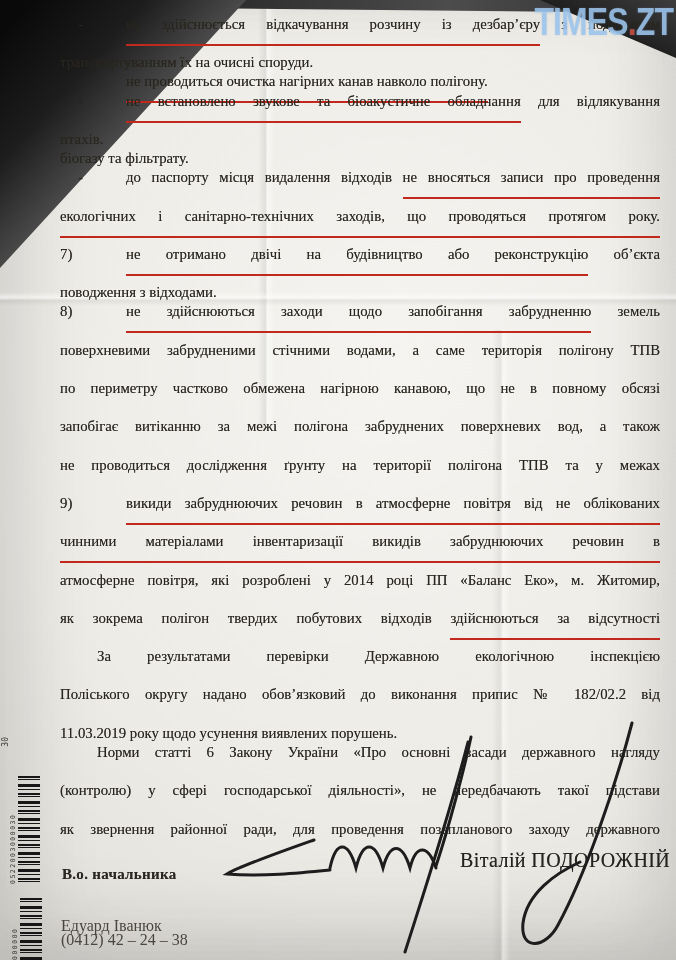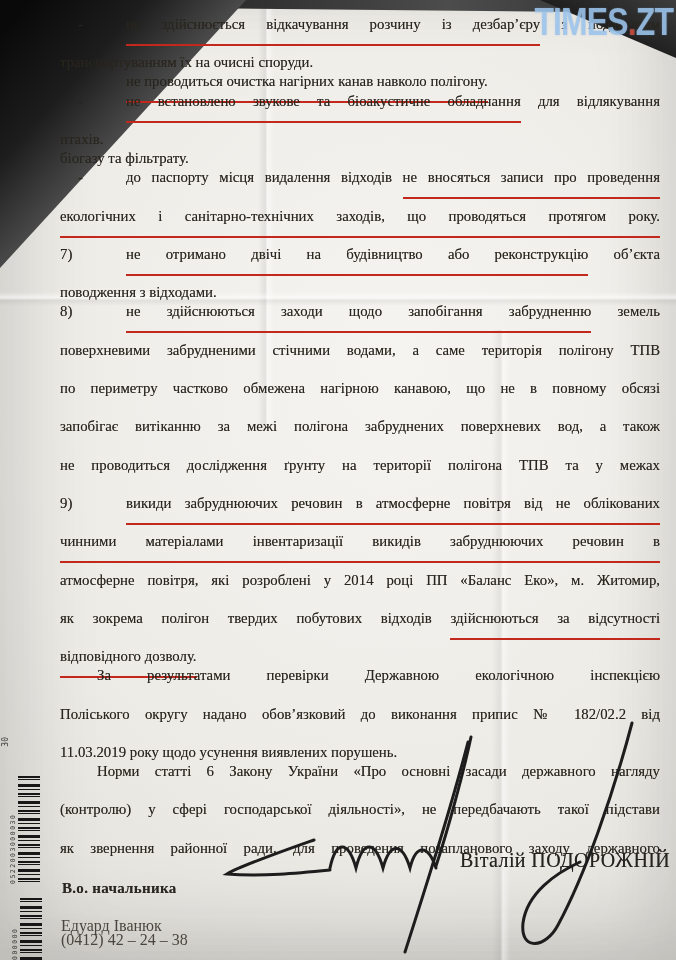--- a/index.html
+++ b/index.html
@@ -55,21 +55,20 @@
   .line .marker{display:inline-block;width:66px;}
   .line.t-bullet .marker{padding-left:18px;box-sizing:border-box;}
   .line.t-para{text-indent:37px;}
   .u{border-bottom:2.6px solid #c3281d;padding-bottom:12px;}
   
   .sig-svg{position:absolute;left:180px;top:690px;width:500px;height:270px;z-index:20;}
   .sig-label{
     position:absolute;left:62px;top:866px;z-index:12;
     font-size:15px;font-weight:700;color:#2a2722;letter-spacing:0.3px;
     text-shadow:0 0 0.5px rgba(40,35,28,0.5);
-    margin-top:14px;
   }
   .sig-name{
     position:absolute;left:460px;top:849px;z-index:12;
     font-size:20px;font-weight:400;color:#252320;letter-spacing:0.4px;
     text-shadow:0 0 0.5px rgba(40,35,28,0.5);white-space:nowrap;
   }
   .footer-contact{
     position:absolute;left:61px;top:919px;z-index:12;
     font-size:16px;color:#4a463f;line-height:14px;
   }
@@ -121,21 +120,20 @@
     <div class="line t-cont"><span>поводження з відходами.</span></div>
     <div class="line t-numbered j"><span class="marker">8)</span><span class="u">не здійснюються заходи щодо запобігання забрудненню</span><span> земель</span></div>
     <div class="line t-cont j"><span>поверхневими забрудненими стічними водами, а саме територія полігону ТПВ</span></div>
     <div class="line t-cont j"><span>по периметру частково обмежена нагірною канавою, що не в повному обсязі</span></div>
     <div class="line t-cont j"><span>запобігає витіканню за межі полігона забруднених поверхневих вод, а також</span></div>
     <div class="line t-cont j"><span>не проводиться дослідження ґрунту на території полігона ТПВ та у межах</span></div>
     <div class="line t-numbered j"><span class="marker">9)</span><span class="u">викиди забруднюючих речовин в атмосферне повітря від не облікованих</span></div>
     <div class="line t-cont j"><span class="u">чинними матеріалами інвентаризації викидів забруднюючих речовин в</span></div>
     <div class="line t-cont j"><span>атмосферне повітря, які розроблені у 2014 році ПП «Баланс Еко», м. Житомир,</span></div>
     <div class="line t-cont j"><span>як зокрема полігон твердих побутових відходів </span><span class="u">здійснюються за відсутності</span></div>
-    <div class="line t-cont"><span class="u">відповідного дозволу.</span></div>
     <div class="line t-para j"><span>За результатами перевірки Державною екологічною інспекцією</span></div>
     <div class="line t-cont j"><span>Поліського округу надано обов’язковий до виконання припис № 182/02.2 від</span></div>
     <div class="line t-cont"><span>11.03.2019 року щодо усунення виявлених порушень.</span></div>
     <div class="line t-para j"><span>Норми статті 6 Закону України «Про основні засади державного нагляду</span></div>
     <div class="line t-cont j"><span>(контролю) у сфері господарської діяльності», не передбачають такої підстави</span></div>
     <div class="line t-cont j"><span>як звернення районної ради, для проведення позапланового заходу державного</span></div>
   </div>
 
 <svg class="sig-svg" viewBox="0 0 500 270" aria-hidden="true">
   <g fill="none" stroke="#1d1d1d" stroke-width="3" stroke-linecap="round">

